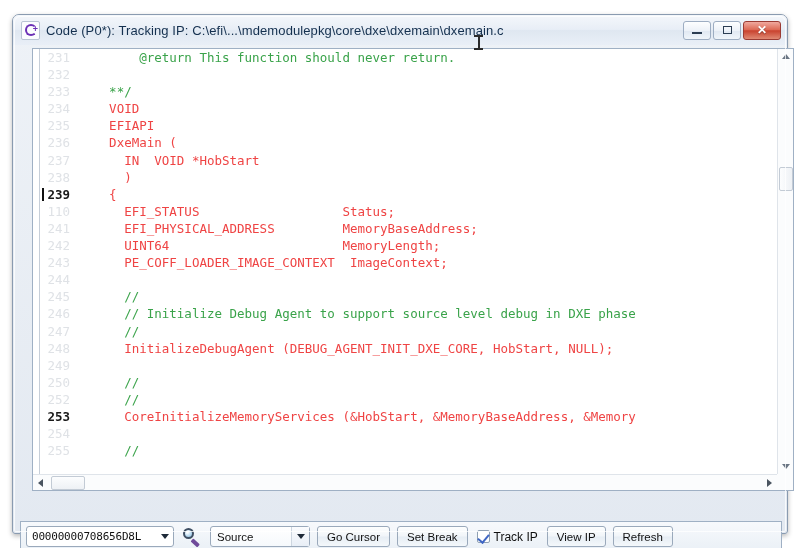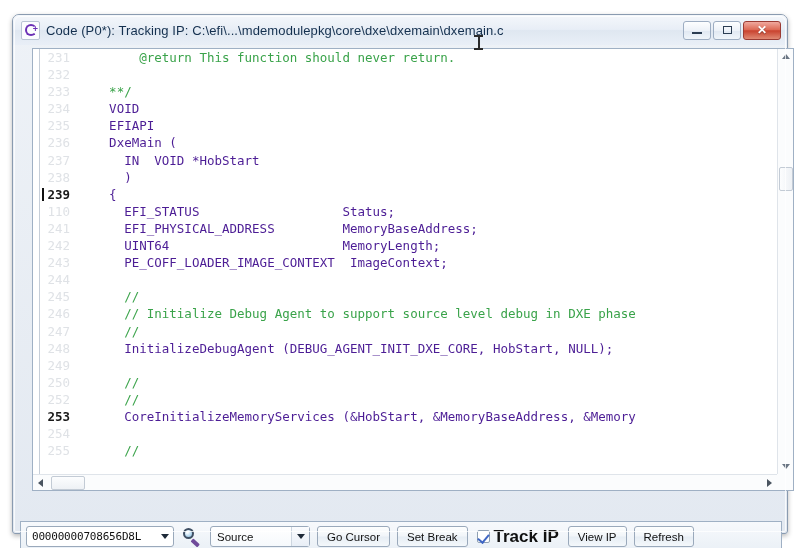--- a/index.html
+++ b/index.html
@@ -105,21 +105,21 @@
   .lnum{
     width:46px;flex:none;text-align:right;padding-right:9px;
     color:#dfe2e6;
     box-sizing:border-box;
     position:relative;
   }
   .lnum.active{color:#1a1a1a;font-weight:bold;}
   .lnum .caret{
     position:absolute;left:9px;top:2px;width:1.5px;height:13px;background:#111;
   }
-  .ctext{color:#4c1d95;}
+  .ctext{color:#ef4444;}
   .ctext.cmt{color:#3aa34a;}
 
   
   .vsb{
     position:absolute;right:0;top:0;width:16px;bottom:16px;
     background:#fbfcfd;border-left:1px solid #dfe4ea;
     box-sizing:border-box;
   }
   .hsb{
     position:absolute;left:0;bottom:0;right:16px;height:16px;
@@ -214,21 +214,21 @@
   #track-box{
     width:13px;height:13px;flex:none;
     border:1px solid #8fa0b4;background:#ffffff;border-radius:2px;
     position:relative;box-sizing:border-box;
   }
   #track-box .tick{
     position:absolute;left:2px;top:1px;width:5px;height:9px;
     border:solid #3f66c4;border-width:0 2px 2px 0;
     transform:rotate(40deg);
   }
-  #track-label{font-size:17px;color:#111;font-weight:bold;}
+  #track-label{font-size:12px;color:#111;}
 </style>
 </head>
 <body>
 
 <div id="window">
 
   <div id="titlebar">
     <div id="appicon">
       <div class="c"></div>
         <div class="plus">+</div>

